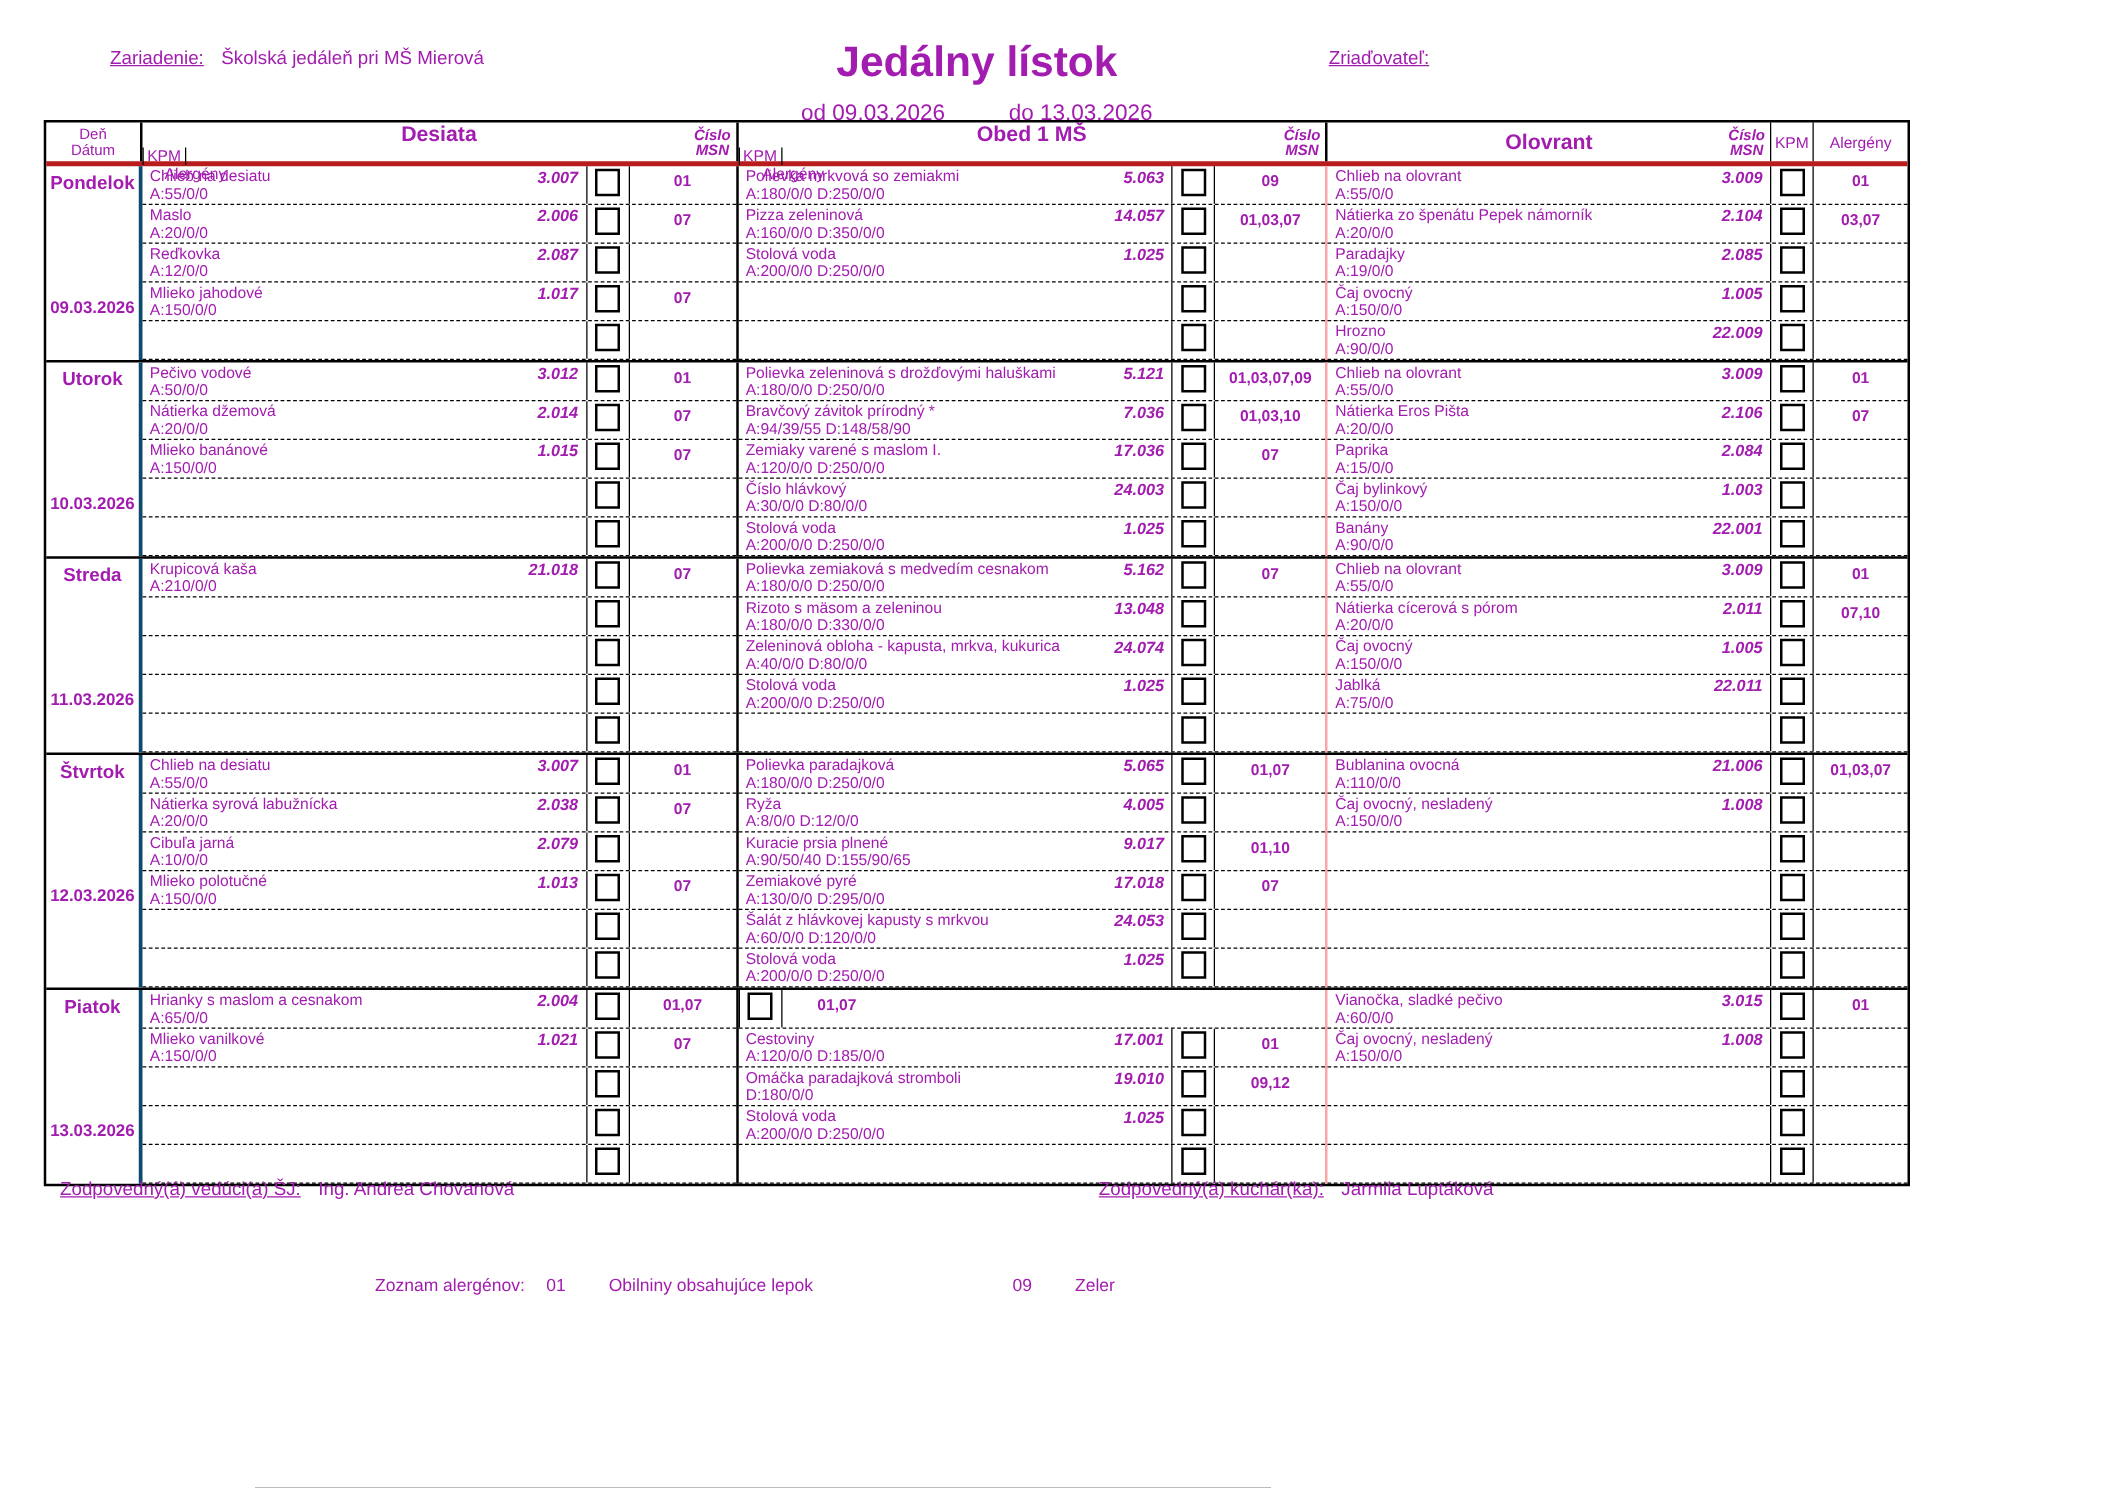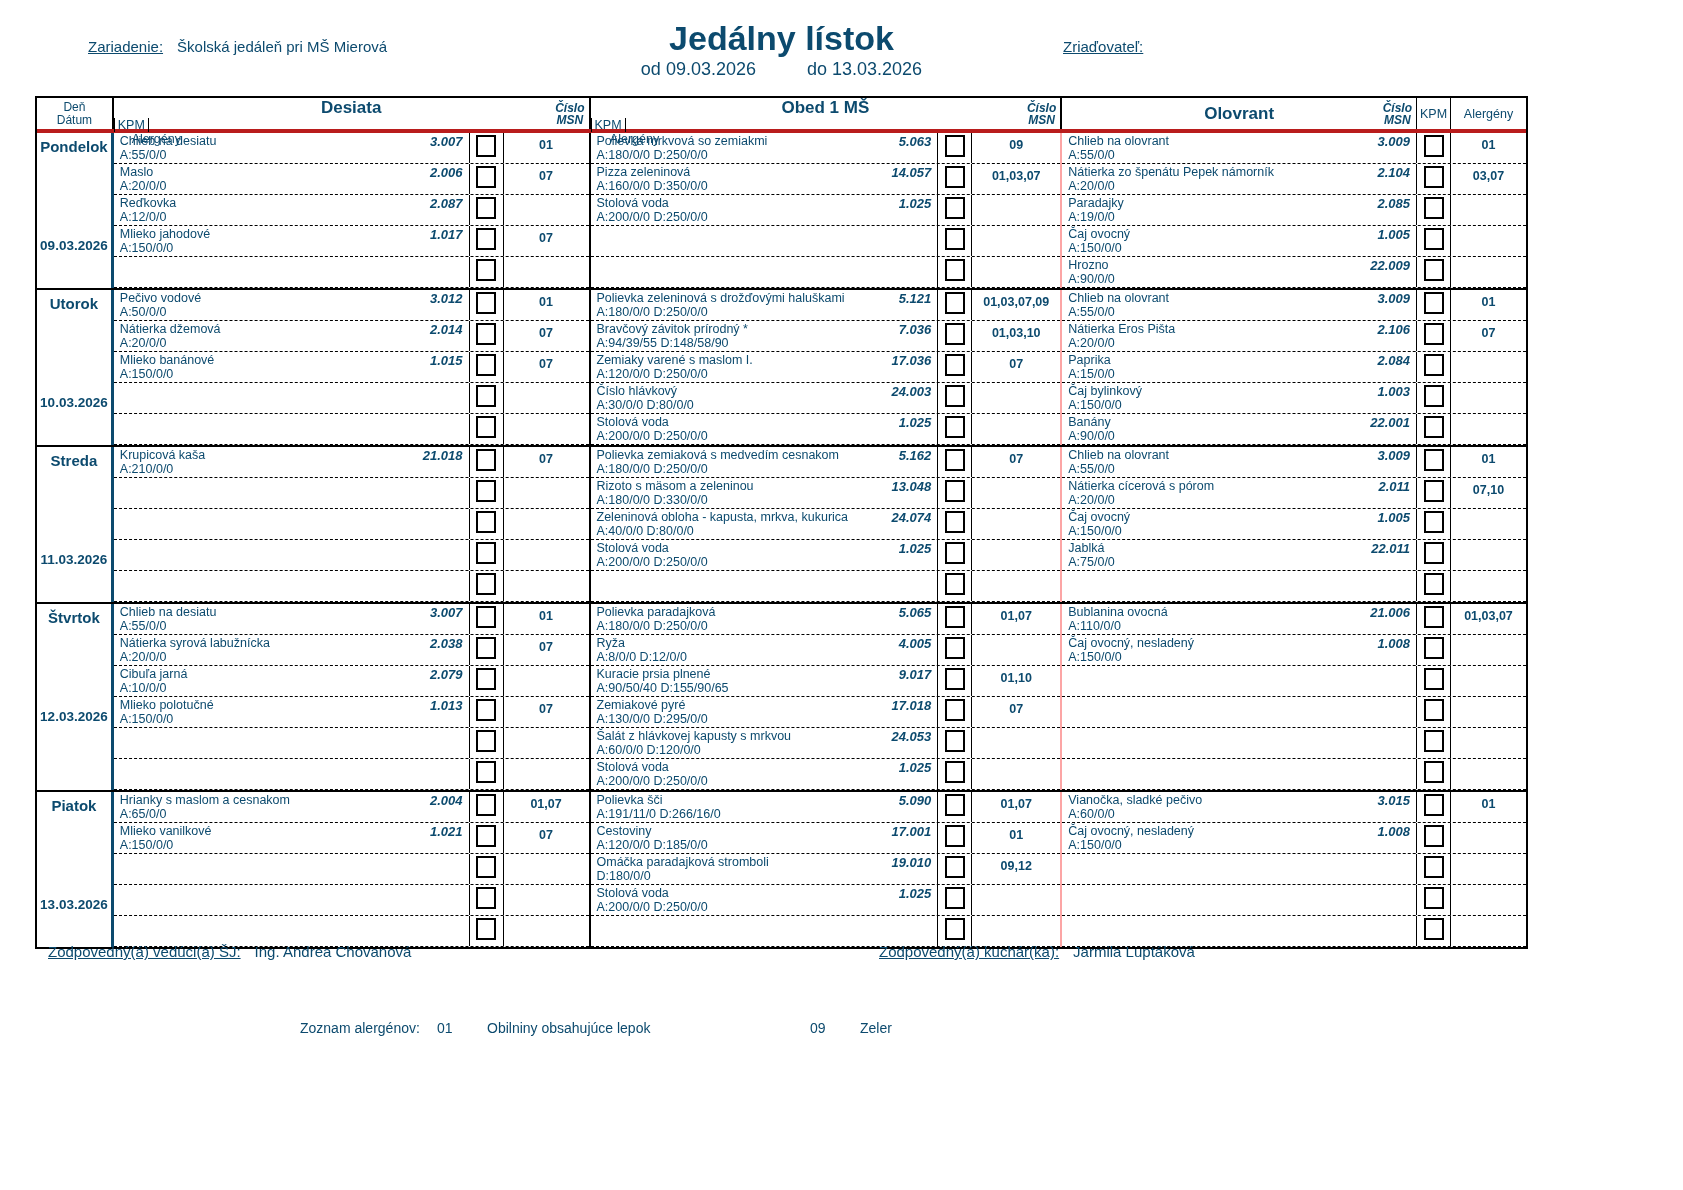--- a/index.html
+++ b/index.html
@@ -1,25 +1,25 @@
 <!DOCTYPE html>
 <html><head>
 <meta charset="utf-8">
 <style>
   html,body{margin:0;padding:0;background:#888;}
   .page{position:relative;width:1683px;height:1190px;background:#fff;
-        font-family:"Liberation Sans",sans-serif;color:#0c4a6e;overflow:hidden;}
+        font-family:"Liberation Sans",sans-serif;color:#a21caf;overflow:hidden;}
   *{box-sizing:border-box;}
   .u{text-decoration:underline;}
 
   
   .facility{position:absolute;left:88px;top:38px;font-size:15px;}
   .facility .val{margin-left:14px;}
   .title-wrap{position:absolute;left:35px;top:20px;width:1493px;text-align:center;}
-  .title{font-size:34px;font-weight:bold;margin:0;line-height:36px;}
+  .title{font-size:34px;font-weight:bold;margin:12px;line-height:36px;}
   .dates{font-size:18px;margin-top:3px;}
   .dates span + span{margin-left:46px;}
   .founder{position:absolute;left:1063px;top:38px;font-size:15px;}
 
   
   .menu-table{position:absolute;left:35px;top:96px;width:1493px;border:2px solid #000;background:#fff;}
   .t-header{display:flex;height:35px;border-bottom:4px solid #b91c1c;}
   .hdr-day{width:77px;border-right:2px solid #000;display:flex;flex-direction:column;
            justify-content:center;text-align:center;font-size:12px;line-height:13px;}
   .hdr-sec{display:flex;}
@@ -932,25 +932,20 @@
                 <div class="msn"></div>
               </div>
               <div class="cell-kpm">
                 <span class="checkbox"></span>
               </div>
               <div class="cell-alerg"></div>
             </div>
           </div>
           <div class="section sec-obed">
             <div class="sub-row">
-              <div class="cell-name">
-                <div class="food-name">Polievka šči</div>
-                <div class="food-portions">A:191/11/0 D:266/16/0</div>
-                <div class="msn">5.090</div>
-              </div>
               <div class="cell-kpm">
                 <span class="checkbox"></span>
               </div>
               <div class="cell-alerg">01,07</div>
             </div>
             <div class="sub-row">
               <div class="cell-name">
                 <div class="food-name">Cestoviny</div>
                 <div class="food-portions">A:120/0/0 D:185/0/0</div>
                 <div class="msn">17.001</div>

